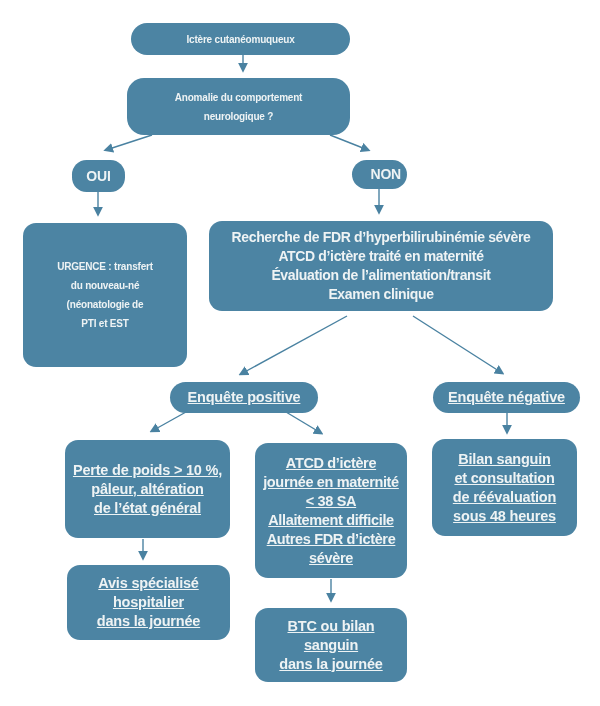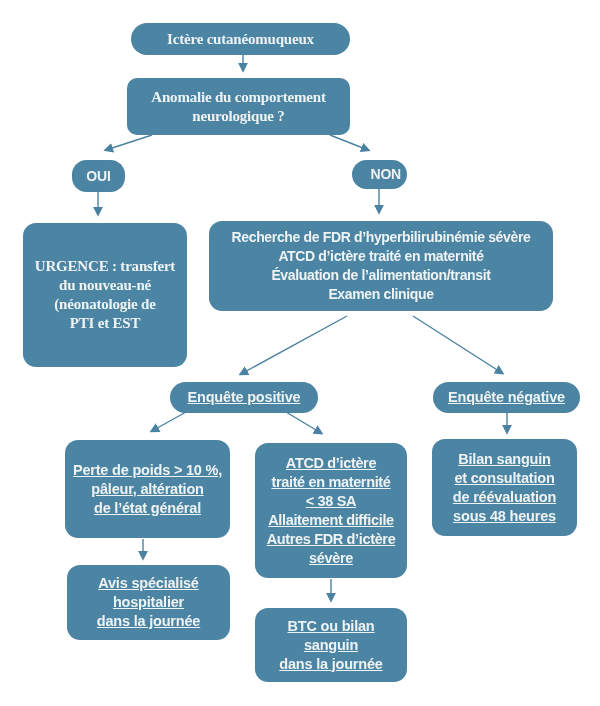--- a/index.html
+++ b/index.html
@@ -18,28 +18,28 @@
   #arrows line{stroke:var(--arrow);stroke-width:1.4;}
   #arrows .ah{fill:var(--arrow);}
   .node{
     position:absolute;background:var(--fill);color:var(--txt);
     display:flex;flex-direction:column;align-items:center;justify-content:center;
     text-align:center;font-weight:700;letter-spacing:-0.2px;
     box-sizing:border-box;padding:4px 6px;
   }
   .node .ln{line-height:19px;white-space:nowrap;}
   .rect{border-radius:13px;}
-  .fs15{font-size:15px;font-family:Liberation Serif, serif;}
+  .fs15{font-size:10px;}
   .fs14{font-size:14px;}
   .fs145{font-size:14.5px;text-decoration:underline;}
   .tight{letter-spacing:-0.35px;}
   .footer-gap{}
   
   #n-ictere   {left:131px;top:23px; width:219px;height:32px;border-radius:16px;}
-  #n-question {left:127px;top:78px; width:223px;height:57px;border-radius:10px;}
+  #n-question {left:127px;top:78px; width:223px;height:57px;border-radius:17px;}
   #n-oui      {left:72px; top:160px;width:53px; height:32px;border-radius:14.5px;}
   #n-non      {left:352px;top:160px;width:55px; height:29px;border-radius:14.5px;align-items:flex-end;}
   #n-urgence  {left:23px; top:223px;width:164px;height:144px;}
   #n-recherche{left:209px;top:221px;width:344px;height:90px;}
   #n-enq-pos  {left:170px;top:382px;width:148px;height:31px;border-radius:15.5px;}
   #n-enq-neg  {left:433px;top:382px;width:147px;height:31px;border-radius:15.5px;}
   #n-perte    {left:65px; top:440px;width:165px;height:98px;}
   #n-atcd     {left:255px;top:443px;width:152px;height:135px;}
   #n-bilan    {left:432px;top:439px;width:145px;height:97px;}
   #n-avis     {left:67px; top:565px;width:163px;height:75px;}
@@ -110,21 +110,21 @@
   </div>
 
   <div id="n-perte" class="node rect fs145">
     <div class="ln">Perte de poids &gt; 10 %,</div>
     <div class="ln">pâleur, altération</div>
     <div class="ln">de l’état général</div>
   </div>
 
   <div id="n-atcd" class="node rect fs145 tight">
     <div class="ln">ATCD d’ictère</div>
-    <div class="ln">traité en maternité</div>
+    <div class="ln">journée en maternité</div>
     <div class="ln">&lt; 38 SA</div>
     <div class="ln">Allaitement difficile</div>
     <div class="ln">Autres FDR d’ictère</div>
     <div class="ln">sévère</div>
   </div>
 
   <div id="n-bilan" class="node rect fs145">
     <div class="ln">Bilan sanguin</div>
     <div class="ln">et consultation</div>
     <div class="ln">de réévaluation</div>

